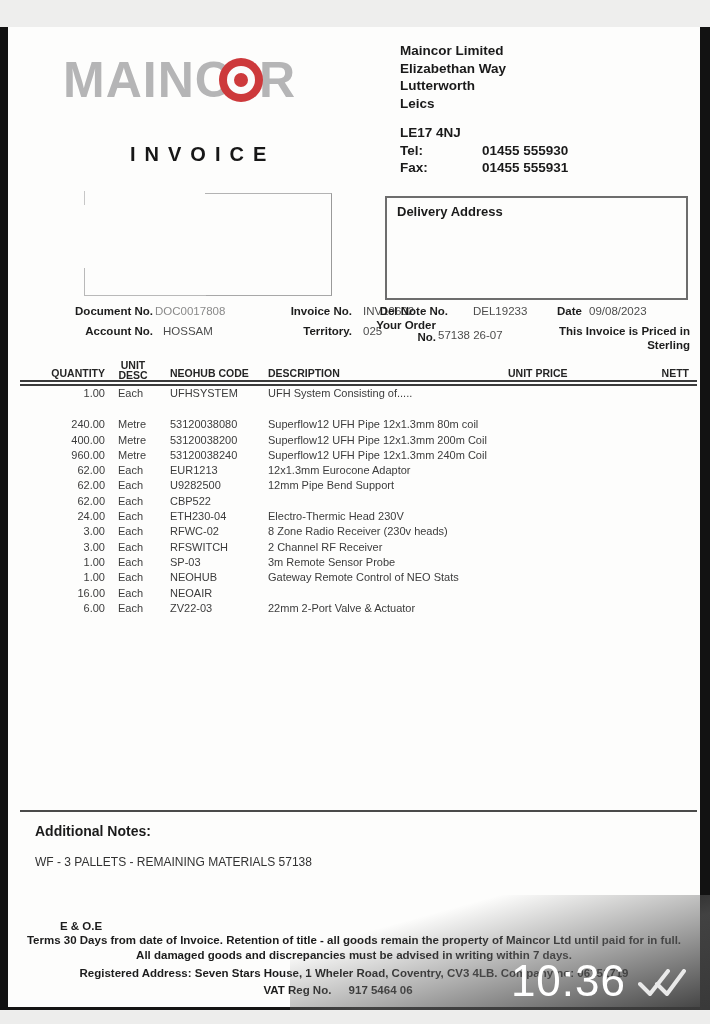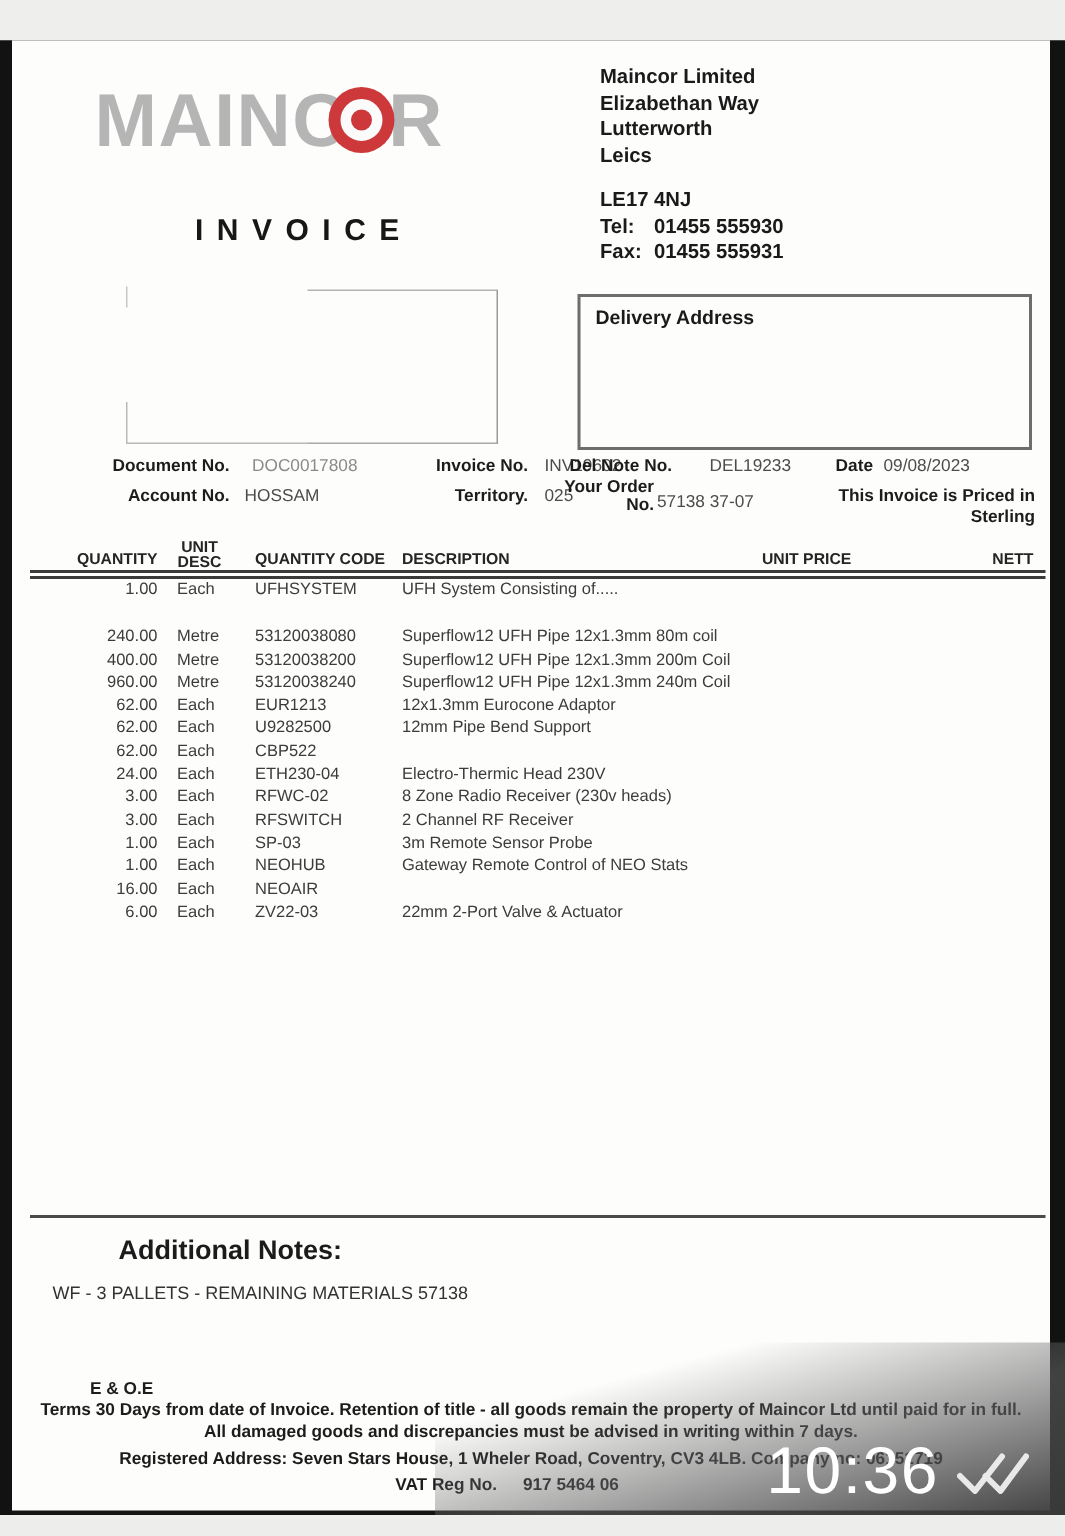--- a/index.html
+++ b/index.html
@@ -17,39 +17,39 @@
   .logo { position:absolute; left:55px; top:24px; display:flex; align-items:center; }
   .logo-txt { font-size:50px; font-weight:bold; color:#b5b5b6; letter-spacing:1px; }
   .logo-o { position:relative; width:44px; height:44px; border-radius:50%; background:#cd393b; margin:0 -4px 0 -13px; z-index:2; }
   .logo-o::before { content:""; position:absolute; inset:8px; border-radius:50%; border:7px solid #fbfbfb; }
   .logo-o::after { content:""; position:absolute; left:-3px; top:5px; width:12px; height:34px; background:transparent; }
   .invoice-title { position:absolute; left:122px; top:116px; font-size:20px; font-weight:bold; letter-spacing:9px; color:#171717; }
 
   
   .company { position:absolute; left:392px; top:15px; font-size:13.5px; font-weight:bold; line-height:17.5px; color:#1a1a1a; }
   .company .gap { height:12px; }
-  .contact-row { display:flex; }
+  .contact-row { display:flex;gap:46px; }
   .contact-row .lbl { width:36px; }
 
   
   .redacted-box { position:absolute; left:197px; top:166px; width:127px; height:103px;
     border-top:1px solid #b3b3b3; border-right:1px solid #9a9a9a; border-bottom:1px solid #a8a8a8; }
   .redacted-corner { position:absolute; left:76px; top:241px; width:122px; height:28px;
     border-left:1px solid #b9b9b9; border-bottom:1px solid #b9b9b9; }
   .redacted-tick { position:absolute; left:76px; top:164px; width:1px; height:14px; background:#c7c7c7; }
 
   
   .delivery-box { position:absolute; left:377px; top:169px; width:303px; height:104px; border:2px solid #6d6d6d; padding:6px 10px; }
   .delivery-label { font-size:13px; font-weight:bold; color:#1a1a1a; }
 
   
   .info { position:absolute; left:0; top:278px; width:692px; height:70px; font-size:11.5px; }
   .info .lab { position:absolute; font-weight:bold; color:#1c1c1c; text-align:right; }
   .info .val { position:absolute; color:#4c4c4c; }
-  .l-doc { left:20px; top:0; width:125px; } .v-doc { left:160px; top:0; color:#8a8a8a !important; }
+  .l-doc { left:20px; top:0; width:125px; } .v-doc { left:147px; top:0; color:#8a8a8a !important; }
   .l-inv { left:250px; top:0; width:94px; } .v-inv { left:355px; top:0; }
   .l-del { left:366px; top:0; width:74px; } .v-del { left:465px; top:0; }
   .l-date{ left:534px; top:0; width:40px; } .v-date{ left:581px; top:0; }
   .l-acc { left:20px; top:20px; width:125px; } .v-acc { left:155px; top:20px; }
   .l-ter { left:250px; top:20px; width:94px; } .v-ter { left:355px; top:20px; }
   .l-ord { left:350px; top:15px; width:78px; text-align:center; line-height:11.5px; }
   .v-ord { left:430px; top:24px; }
   .l-pri { left:532px; top:20px; width:150px; text-align:left; line-height:13.5px; }
 
   
@@ -65,21 +65,21 @@
   .rule-1 { top:353px; } .rule-2 { top:357px; }
 
   .tbody { position:absolute; left:0; top:359px; width:692px; }
   .trow { display:grid; grid-template-columns:70px 52px 98px auto; padding-left:27px; height:15.3px; font-size:11px; color:#3c3c3c; line-height:15.3px; }
   .trow .c-qty { text-align:right; }
   .trow .c-unit, .trow .c-code, .trow .c-desc { padding-left:13px; }
   .trow.gap-after { margin-bottom:16px; }
 
   
   .notes-rule { position:absolute; left:12px; top:783px; width:677px; height:2px; background:#4a4a4a; }
-  .notes-label { position:absolute; left:27px; top:796px; font-size:18px; font-weight:bold; color:#1b1b1b;margin-left:44px; }
+  .notes-label { position:absolute; left:27px; top:796px; font-size:14px; font-weight:bold; color:#1b1b1b; }
   .notes-text { position:absolute; left:27px; top:828px; font-size:12px; color:#323232; }
 
   
   .f-eoe { position:absolute; left:52px; top:893px; font-size:11.5px; font-weight:bold; }
   .f-line { position:absolute; left:0; width:692px; text-align:center; font-size:11.5px; font-weight:bold; color:#1c1c1c; }
   .f-terms1 { top:907px; } .f-terms2 { top:922px; }
   .f-reg { top:940px; }
   .f-vat { position:absolute; left:0; top:957px; width:660px; text-align:center; font-size:11.5px; font-weight:bold; }
   .f-vat .num { margin-left:14px; }
 
@@ -139,28 +139,28 @@
         <span class="val v-inv">INV19602</span>
         <span class="lab l-del">Del Note No.</span>
         <span class="val v-del">DEL19233</span>
         <span class="lab l-date">Date</span>
         <span class="val v-date">09/08/2023</span>
         <span class="lab l-acc">Account No.</span>
         <span class="val v-acc">HOSSAM</span>
         <span class="lab l-ter">Territory.</span>
         <span class="val v-ter">025</span>
         <span class="lab l-ord">Your Order No.</span>
-        <span class="val v-ord">57138 37-07</span>
+        <span class="val v-ord">57138 26-07</span>
         <span class="lab l-pri">This Invoice is Priced in Sterling</span>
       </div>
 
       <div class="thead">
         <span class="h-qty">QUANTITY</span>
         <span class="h-unit">UNIT DESC</span>
-        <span class="h-code">QUANTITY CODE</span>
+        <span class="h-code">NEOHUB CODE</span>
         <span class="h-desc">DESCRIPTION</span>
         <span class="h-price">UNIT PRICE</span>
         <span class="h-nett">NETT</span>
       </div>
       <div class="rule rule-1"></div>
       <div class="rule rule-2"></div>
 
       <div class="tbody">
           <div class="trow gap-after">
     <span class="c-qty">1.00</span>

